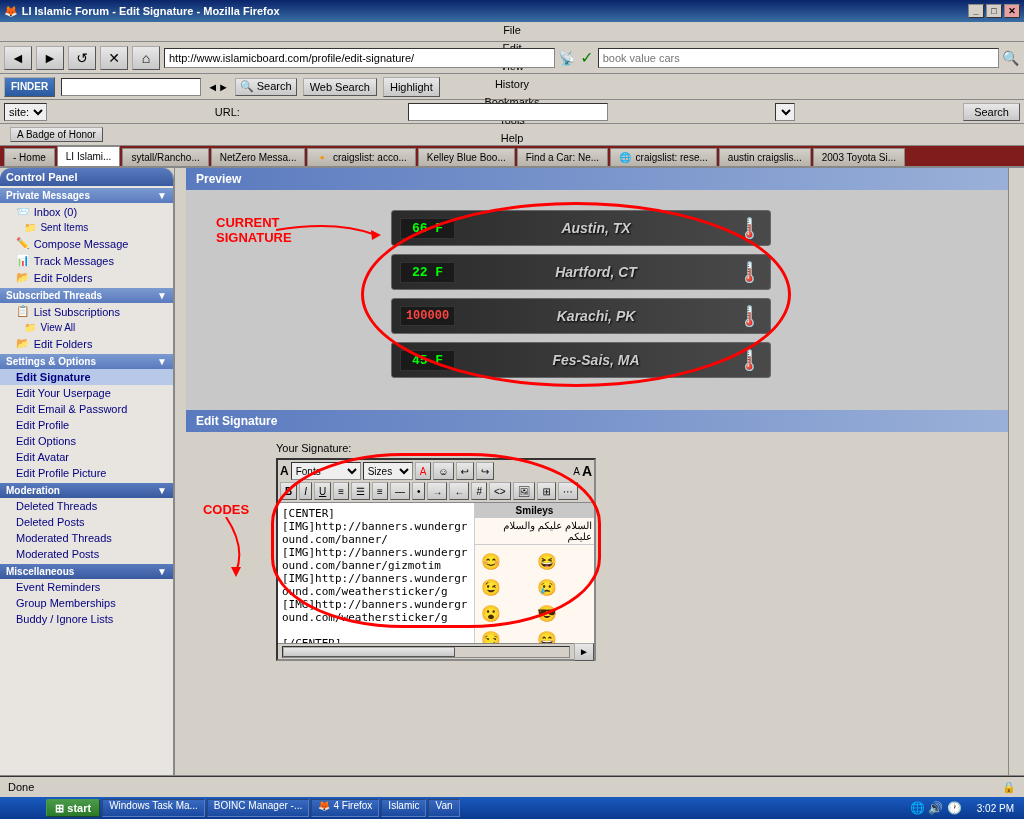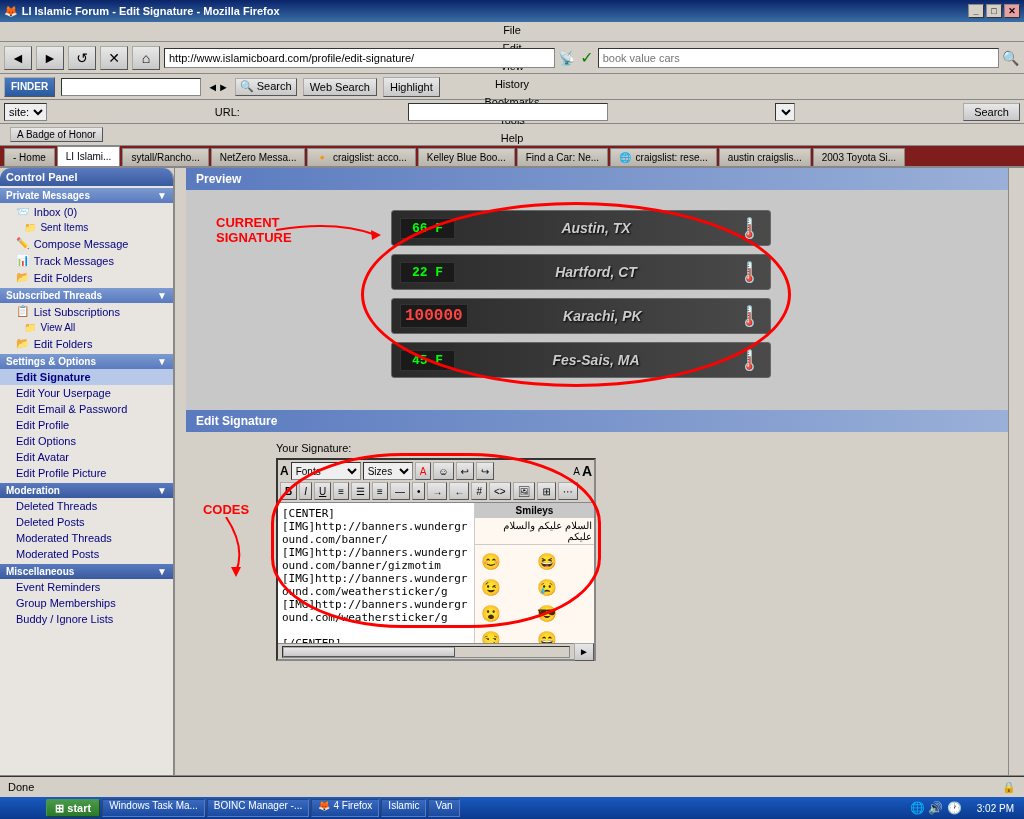--- a/index.html
+++ b/index.html
@@ -333,21 +333,21 @@
           <div class="weather-temp" style="color:#00ff00;">66 F</div>
           <div class="weather-city">Austin, TX</div>
           <span style="color:#4a8ad0;font-size:20px;">🌡️</span>
         </div>
         <div class="weather-widget">
           <div class="weather-temp" style="color:#00ff00;">22 F</div>
           <div class="weather-city">Hartford, CT</div>
           <span style="color:#4a8ad0;font-size:20px;">🌡️</span>
         </div>
         <div class="weather-widget">
-          <div class="weather-temp" style="color:#ff4444; font-size:16px;">100000</div>
+          <div class="weather-temp" style="color:#ff4444; font-size:12px;">100000</div>
           <div class="weather-city">Karachi, PK</div>
           <span style="color:#4a8ad0;font-size:20px;">🌡️</span>
         </div>
         <div class="weather-widget">
           <div class="weather-temp" style="color:#00ff00;">45 F</div>
           <div class="weather-city">Fes-Sais, MA</div>
           <span style="color:#4a8ad0;font-size:20px;">🌡️</span>
         </div>
       </div>
     </div>

